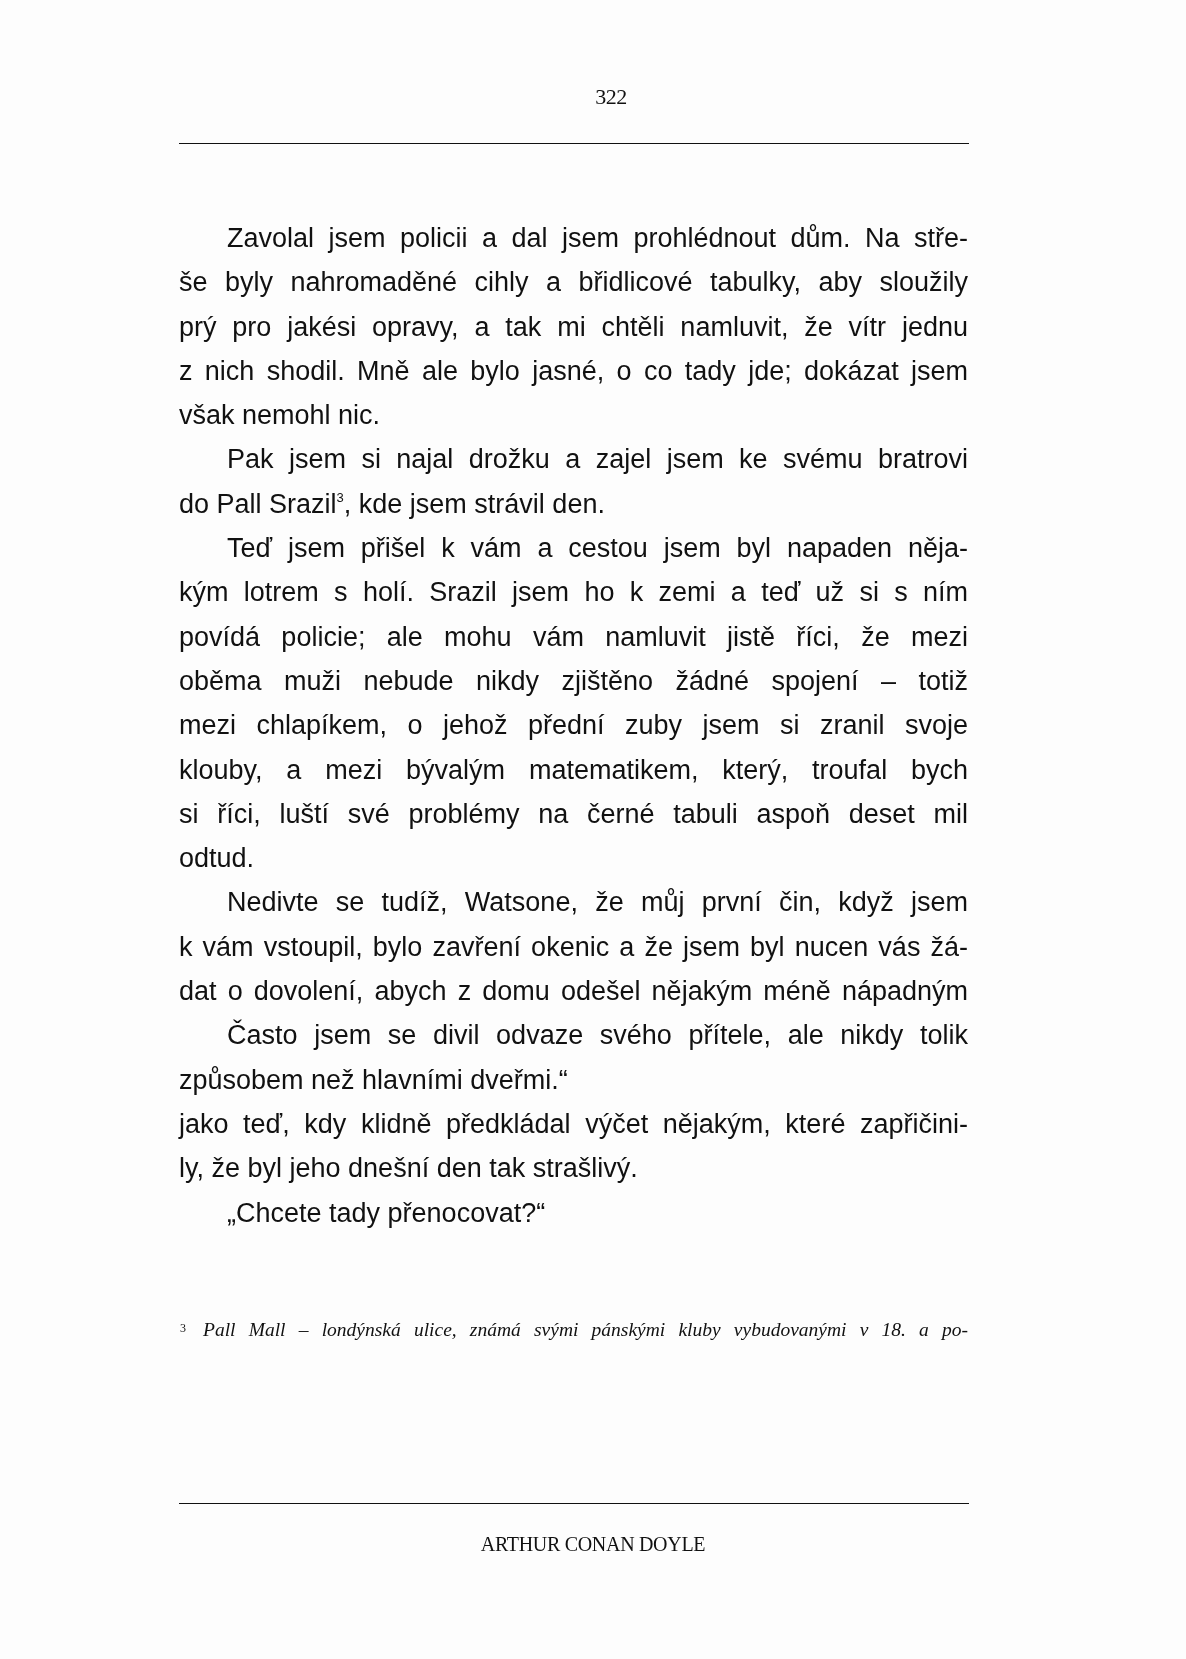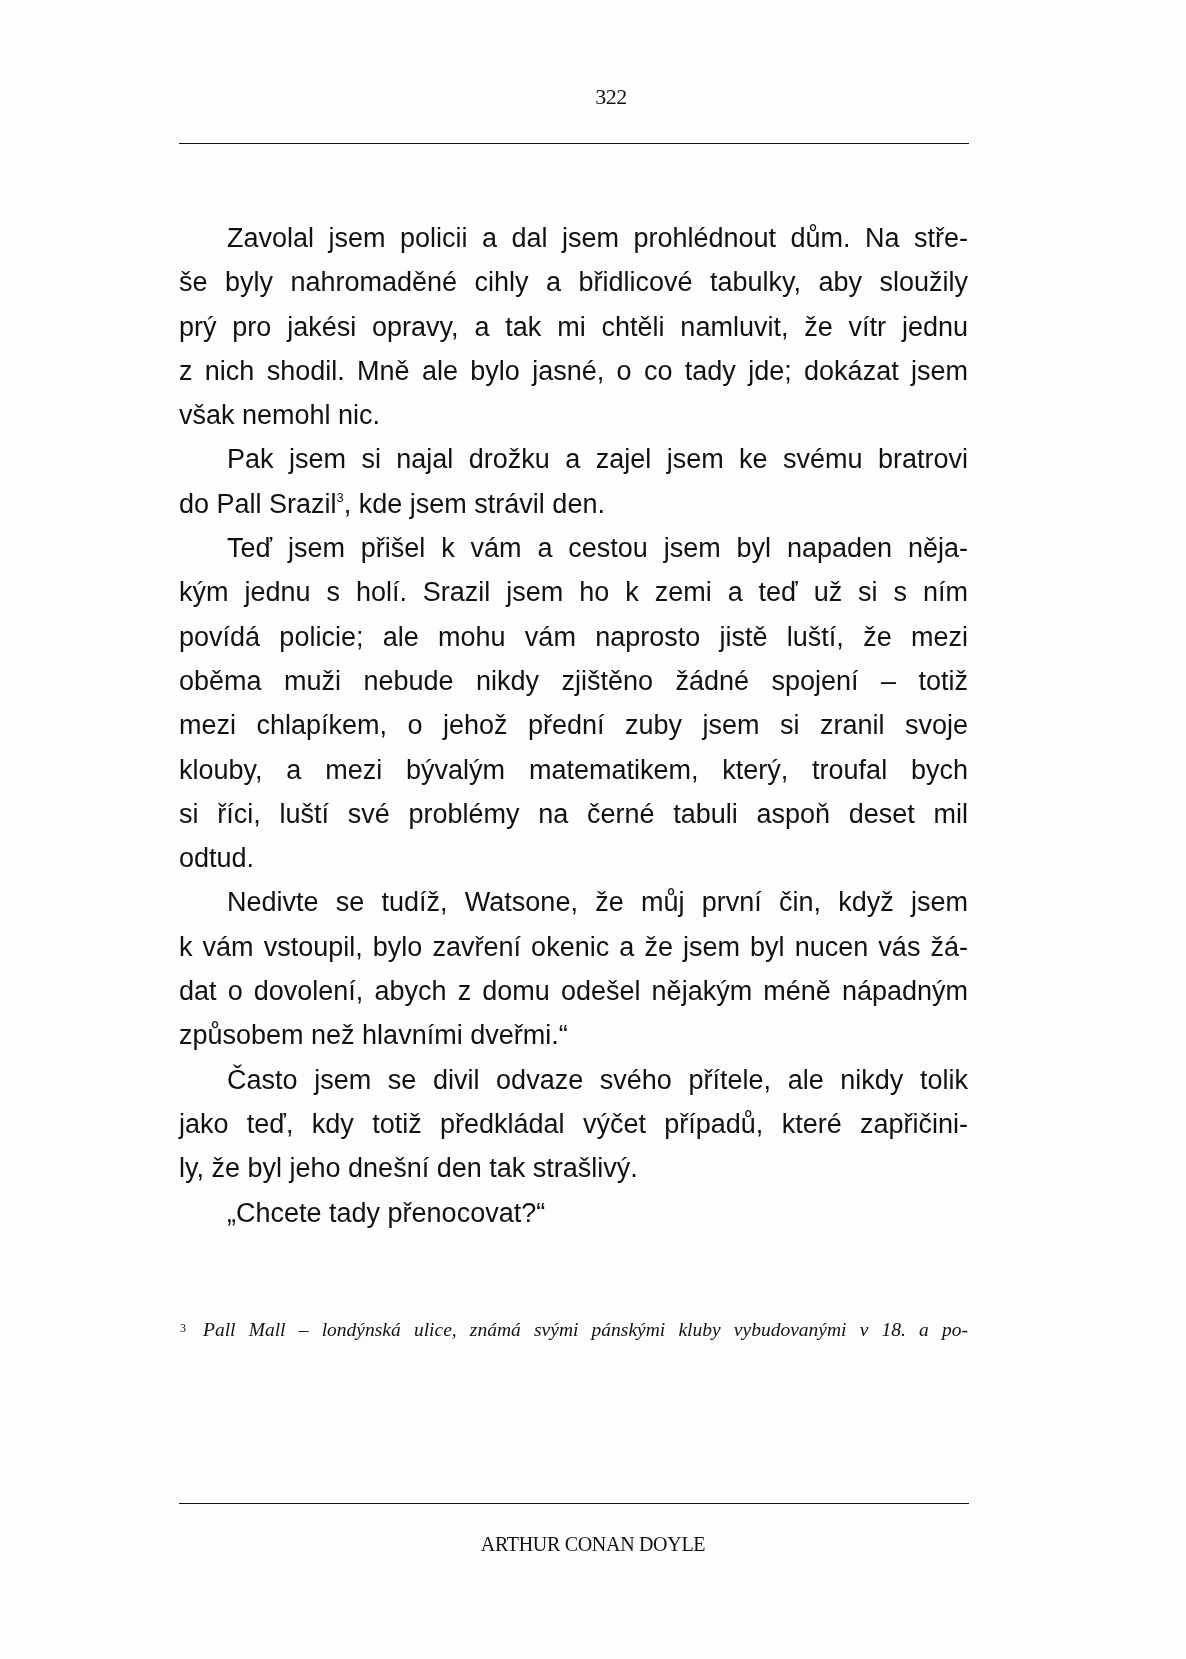--- a/index.html
+++ b/index.html
@@ -44,33 +44,33 @@
 
 <div class="body-text">
   <span class="line indent">Zavolal jsem policii a dal jsem prohlédnout dům. Na stře-</span>
   <span class="line">še byly nahromaděné cihly a břidlicové tabulky, aby sloužily</span>
   <span class="line">prý pro jakési opravy, a tak mi chtěli namluvit, že vítr jednu</span>
   <span class="line">z nich shodil. Mně ale bylo jasné, o co tady jde; dokázat jsem</span>
   <span class="line last">však nemohl nic.</span>
   <span class="line indent">Pak jsem si najal drožku a zajel jsem ke svému bratrovi</span>
   <span class="line last"><span>do Pall Srazil</span><sup class="fnref">3</sup><span>, kde jsem strávil den.</span></span>
   <span class="line indent">Teď jsem přišel k vám a cestou jsem byl napaden něja-</span>
-  <span class="line">kým jednu s holí. Srazil jsem ho k zemi a teď už si s ním</span>
-  <span class="line">povídá policie; ale mohu vám naprosto jistě luští, že mezi</span>
+  <span class="line">kým lotrem s holí. Srazil jsem ho k zemi a teď už si s ním</span>
+  <span class="line">povídá policie; ale mohu vám namluvit jistě říci, že mezi</span>
   <span class="line">oběma muži nebude nikdy zjištěno žádné spojení – totiž</span>
   <span class="line">mezi chlapíkem, o jehož přední zuby jsem si zranil svoje</span>
   <span class="line">klouby, a mezi bývalým matematikem, který, troufal bych</span>
   <span class="line">si říci, luští své problémy na černé tabuli aspoň deset mil</span>
   <span class="line last">odtud.</span>
   <span class="line indent">Nedivte se tudíž, Watsone, že můj první čin, když jsem</span>
   <span class="line">k vám vstoupil, bylo zavření okenic a že jsem byl nucen vás žá-</span>
   <span class="line">dat o dovolení, abych z domu odešel nějakým méně nápadným</span>
+  <span class="line indent">Často jsem se divil odvaze svého přítele, ale nikdy tolik</span>
   <span class="line last">způsobem než hlavními dveřmi.“</span>
-  <span class="line indent">Často jsem se divil odvaze svého přítele, ale nikdy tolik</span>
-  <span class="line">jako teď, kdy totiž předkládal výčet případů, které zapřičini-</span>
+  <span class="line">jako teď, kdy klidně předkládal výčet nějakým, které zapřičini-</span>
   <span class="line last">ly, že byl jeho dnešní den tak strašlivý.</span>
   <span class="line indent last">„Chcete tady přenocovat?“</span>
 </div>
 
 <div class="footnote">
   <span class="fn-mark">3</span>
   <span class="fn-line">Pall Mall – londýnská ulice, známá svými pánskými kluby vybudovanými v 18. a po-</span>
 </div>
 
 <div class="rule bottom"></div>

